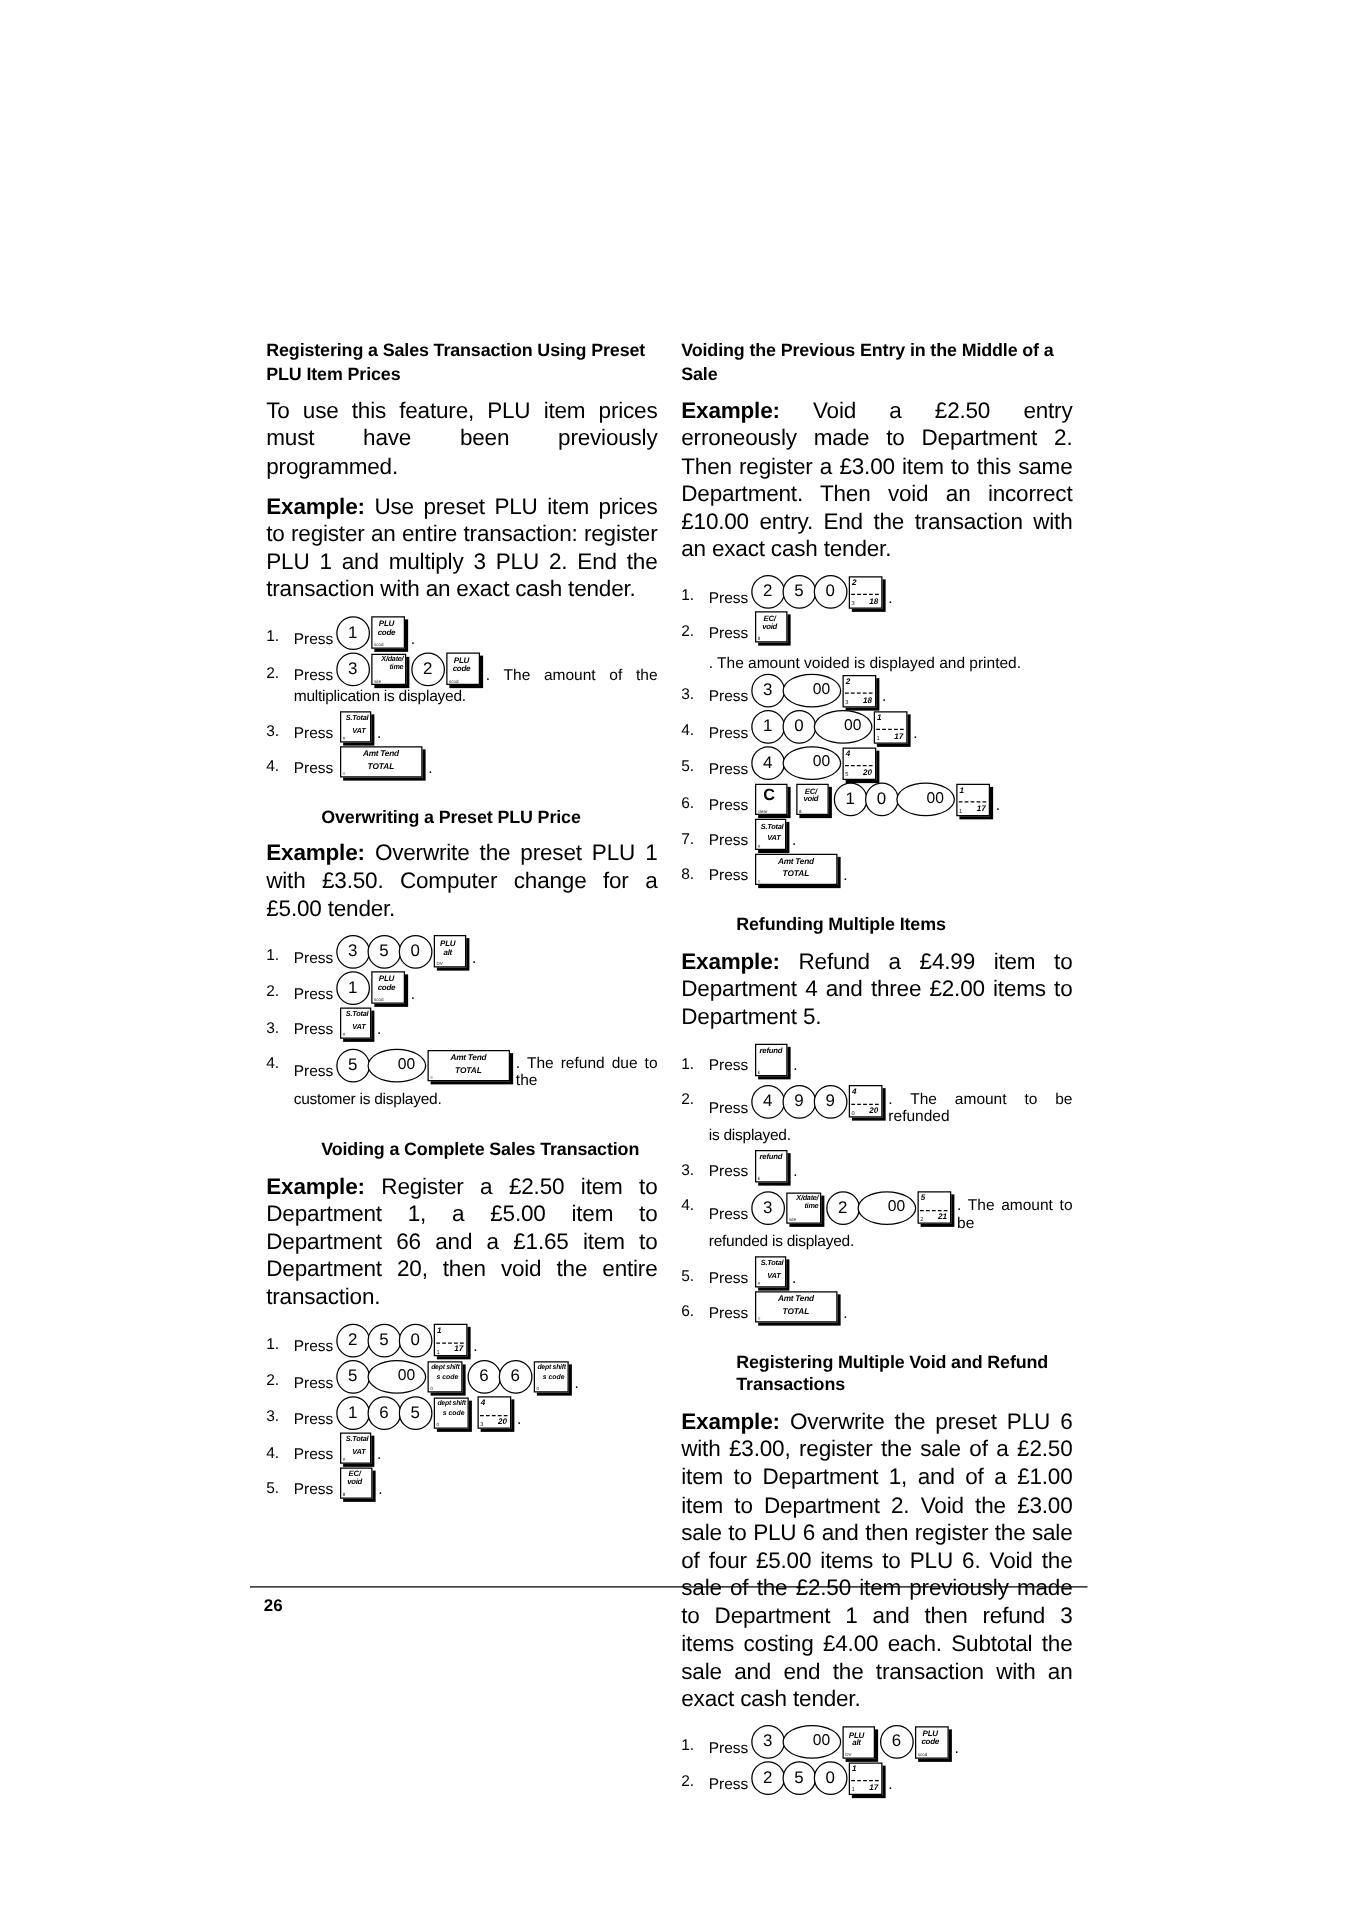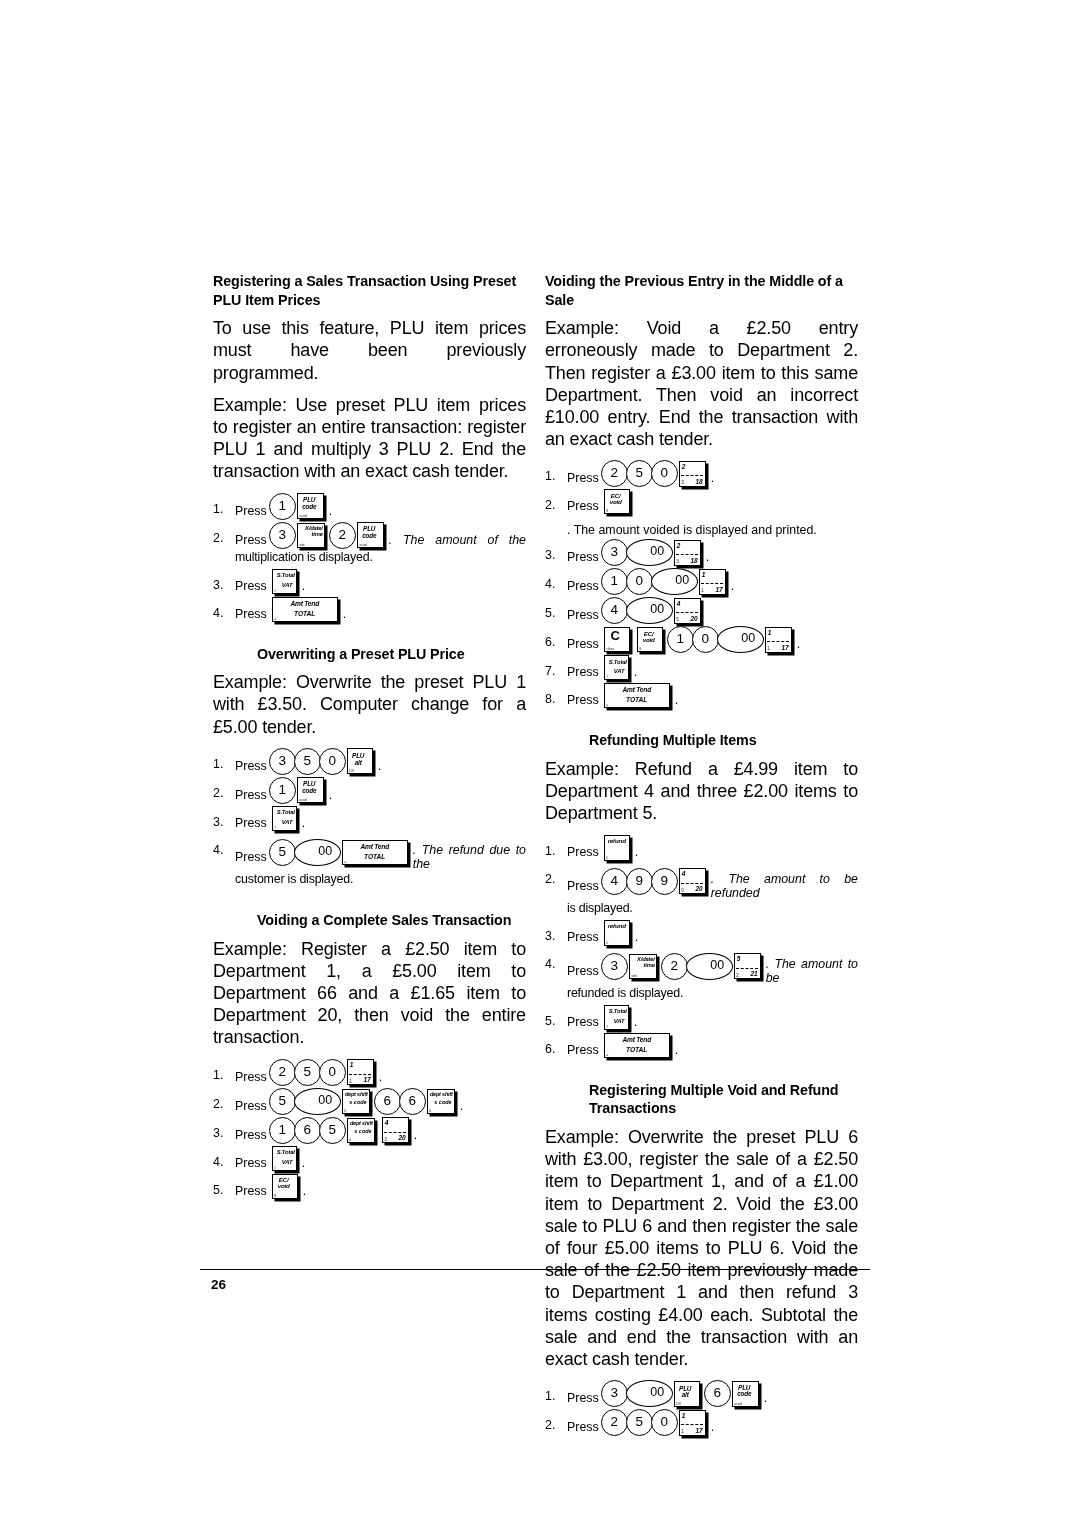--- a/index.html
+++ b/index.html
@@ -33,21 +33,21 @@
   }
   h2.spaced{margin-top:22px;margin-left:44px;}
 
   p{
     font-size:18px;
     line-height:1.235;
     margin:0 0 10px 0;
     text-align:justify;
     letter-spacing:-0.15px;
   }
-  p b{font-weight:normal;}
+  p b{font-weight:bold;}
 
   
   .steps{margin:0;padding:0;list-style:none;}
   .step{
     display:flex;
     align-items:flex-start;
     font-size:12.4px;
     margin-bottom:2px;
     min-height:26px;
   }
@@ -70,21 +70,20 @@
   .step .tail{
     padding-top:9px;
     white-space:nowrap;
   }
   .step .tail.just{
     flex:1;
     display:block;
     white-space:normal;
     text-align:justify;
     text-align-last:justify;
-    font-style:italic;
   }
   .step .cont{
     width:100%;
     padding-top:1px;
     padding-bottom:3px;
     letter-spacing:-0.2px;
   }
 
   
   .k{

